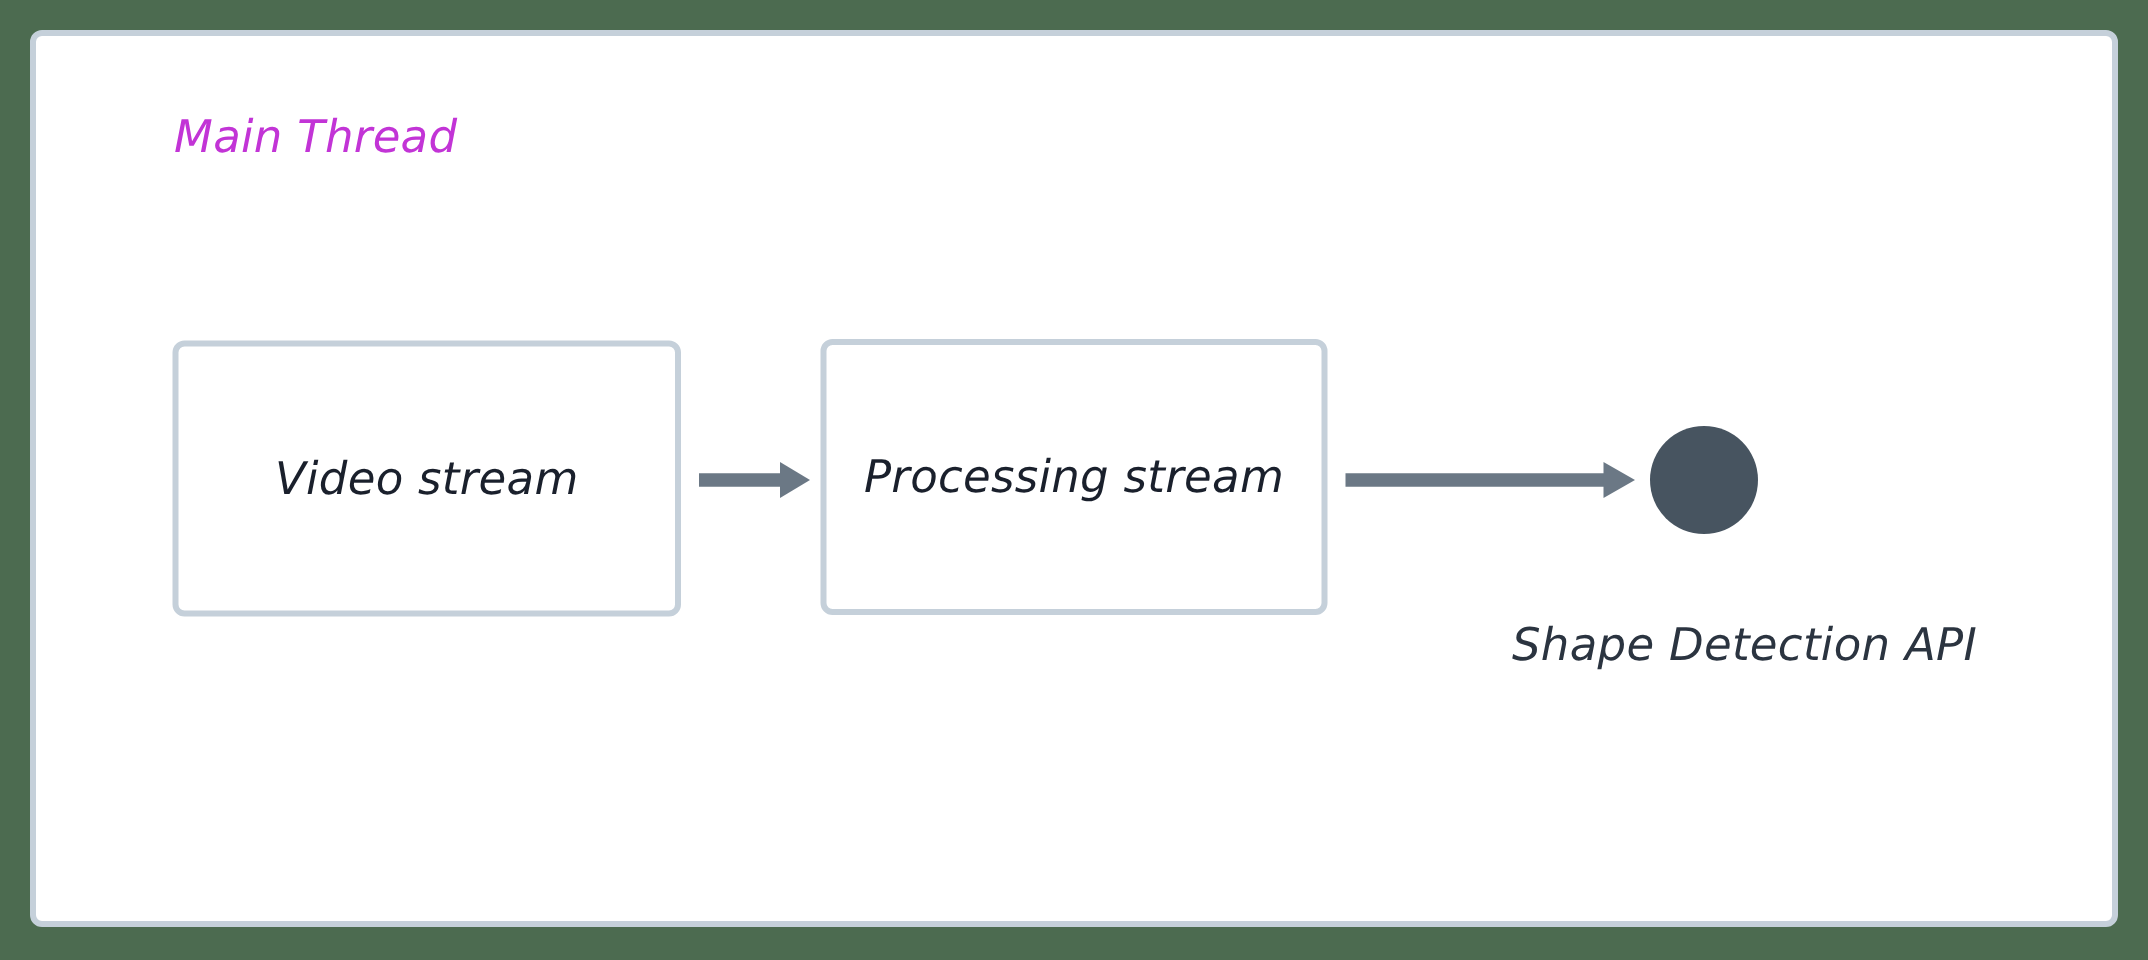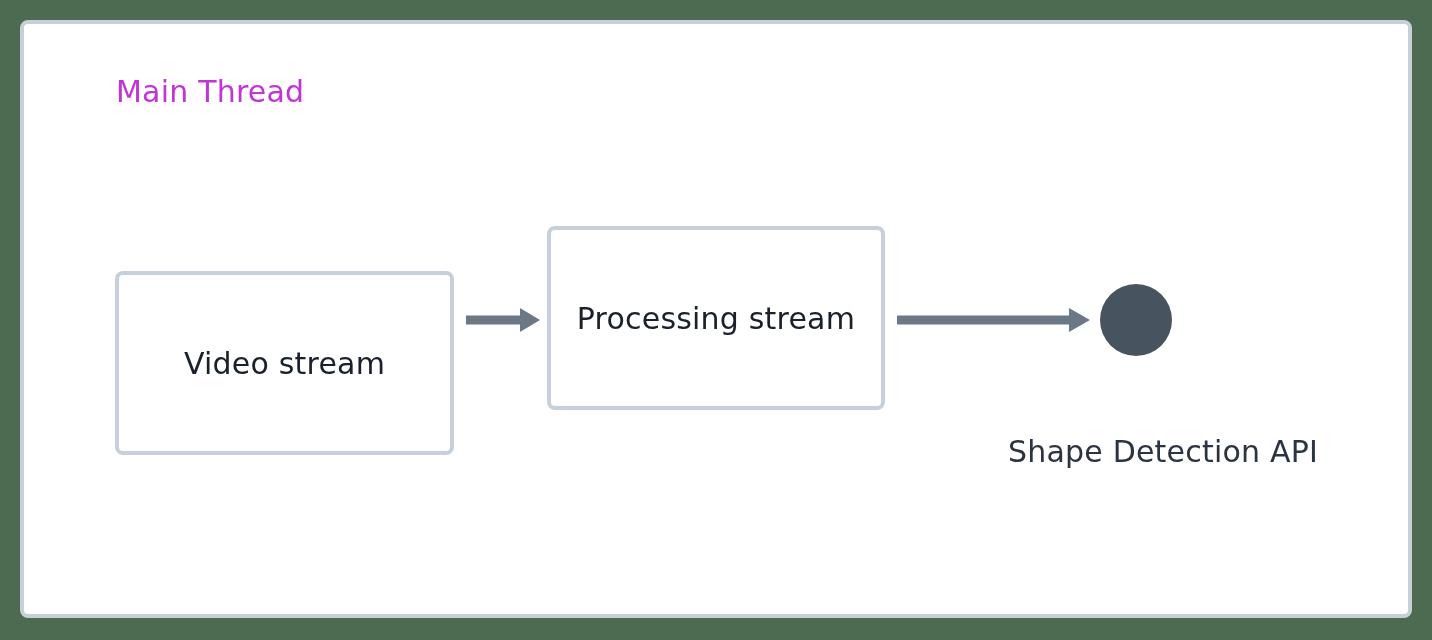--- a/index.html
+++ b/index.html
@@ -11,20 +11,21 @@
     height: 640px;
     background: #4c6b50;
     font-family: "DejaVu Sans", "Liberation Sans", sans-serif;
     overflow: hidden;
   }
 
   .canvas {
     position: relative;
     width: 1292px;
     height: 640px;
+    font-style: italic;
   }
 
   
   .thread-container {
     position: absolute;
     left: 20px;
     top: 20px;
     width: 1392px;
     height: 598px;
     box-sizing: border-box;
@@ -60,21 +61,20 @@
     color: #1a202c;
     white-space: nowrap;
     letter-spacing: 0.2px;
   }
 
   #node-video-stream {
     left: 115px;
     top: 227px;
     width: 339px;
     height: 184px;
-    margin-top: 44px;
   }
 
   #node-processing-layer {
     left: 547px;
     top: 226px;
     width: 338px;
     height: 184px;
   }
 
   
@@ -103,21 +103,21 @@
     top: 284px;
     width: 72px;
     height: 72px;
     border-radius: 50%;
     background: #475460;
   }
 
   .api-label {
     position: absolute;
     left: 1003px;
-    top: 434px;
+    top: 413px;
     width: 320px;
     text-align: center;
     font-size: 30px;
     color: #2b3440;
     white-space: nowrap;
     letter-spacing: 0.2px;
   }
 </style>
 </head>
 <body>

